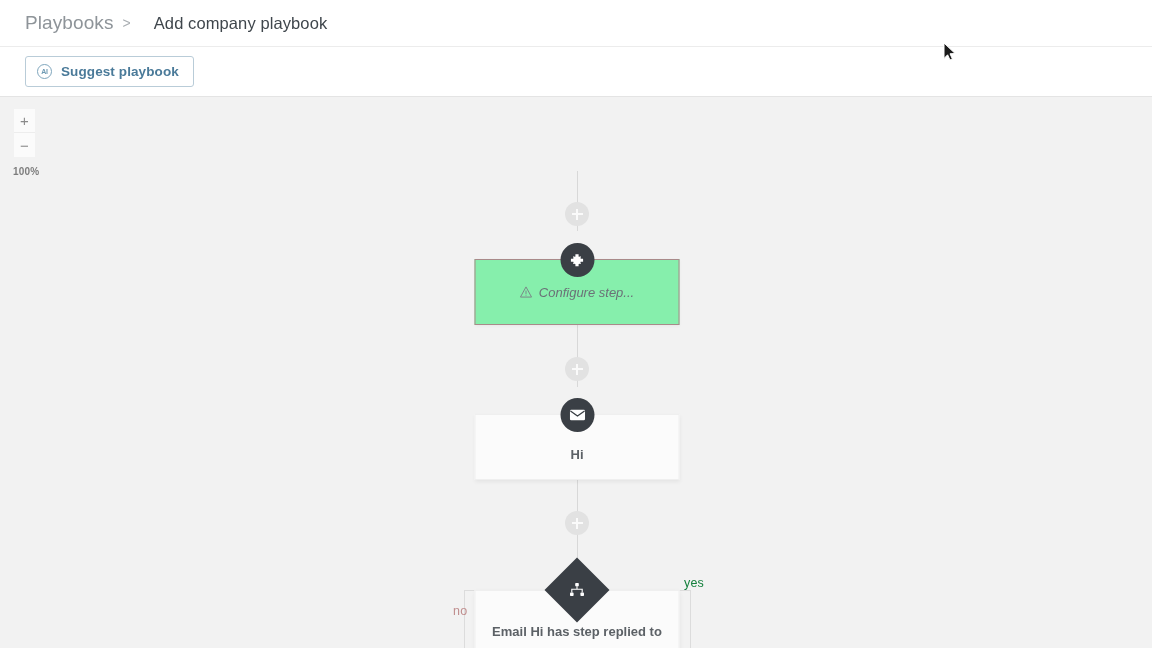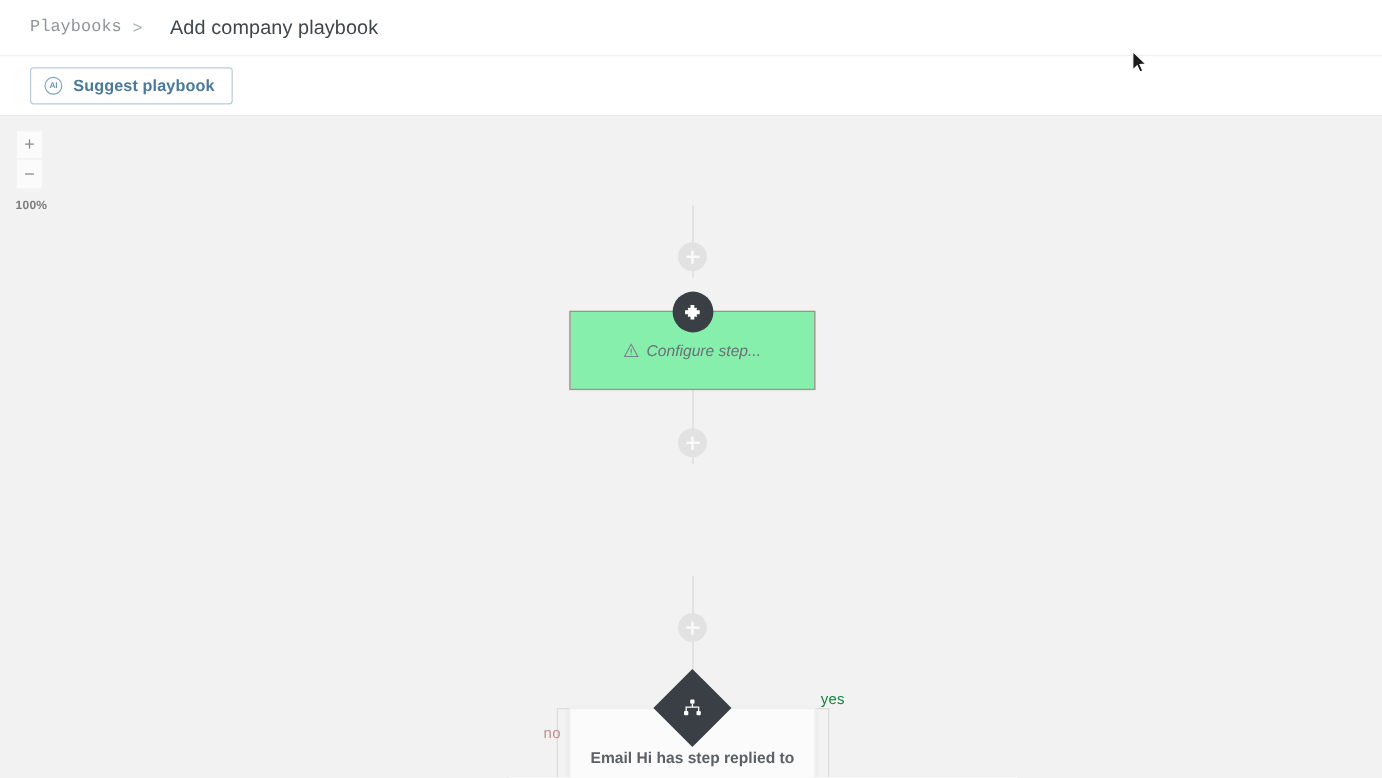--- a/index.html
+++ b/index.html
@@ -17,24 +17,23 @@
   .header {
     height: 47px;
     background: #ffffff;
     border-bottom: 1px solid #ececec;
     display: flex;
     align-items: center;
     padding-left: 25px;
   }
   .breadcrumb { display: flex; align-items: center; gap: 9px; }
   .bc-parent {
-    font-size: 14px;
+    font-size: 19px;
     color: #8e9499;
     letter-spacing: .1px;
-    font-family: Liberation Mono, monospace;
   }
   .bc-sep {
     font-size: 14px;
     color: #a9aeb2;
     line-height: 1;
     transform: translateY(-0.5px);
   }
   .bc-current {
     font-size: 16.5px;
     color: #3f464c;
@@ -340,20 +339,29 @@
           <path d="M7 1L13 12H1L7 1z" fill="none" stroke="#7a8086" stroke-width="1"></path>
           <rect x="6.5" y="5" width="1" height="3.6" fill="#7a8086"></rect>
           <rect x="6.5" y="9.4" width="1" height="1" fill="#7a8086"></rect>
         </svg>
         <span>Configure step...</span>
       </div>
     </div>
 
     <div class="node plus-node" style="top:260px;"></div>
 
+    <div class="node card card-email">
+      <div class="badge" style="top:0;">
+        <svg width="16" height="12" viewBox="0 0 18 13">
+          <rect x="0.5" y="0.5" width="17" height="12" rx="1.5" fill="#ffffff"></rect>
+          <path d="M1.5 2.2L9 7.6l7.5-5.4" fill="none" stroke="#3a3f45" stroke-width="1.5" stroke-linecap="round" stroke-linejoin="round"></path>
+        </svg>
+      </div>
+      <span class="e-label">Hi</span>
+    </div>
 
     <div class="node plus-node" style="top:414px;"></div>
 
     <div class="node card card-branch">
       <span class="b-label">Email Hi has step replied to</span>
     </div>
 
     <div class="diamond-wrap">
       <div class="diamond"></div>
       <svg class="diamond-icon" width="16" height="16" viewBox="0 0 16 16">

